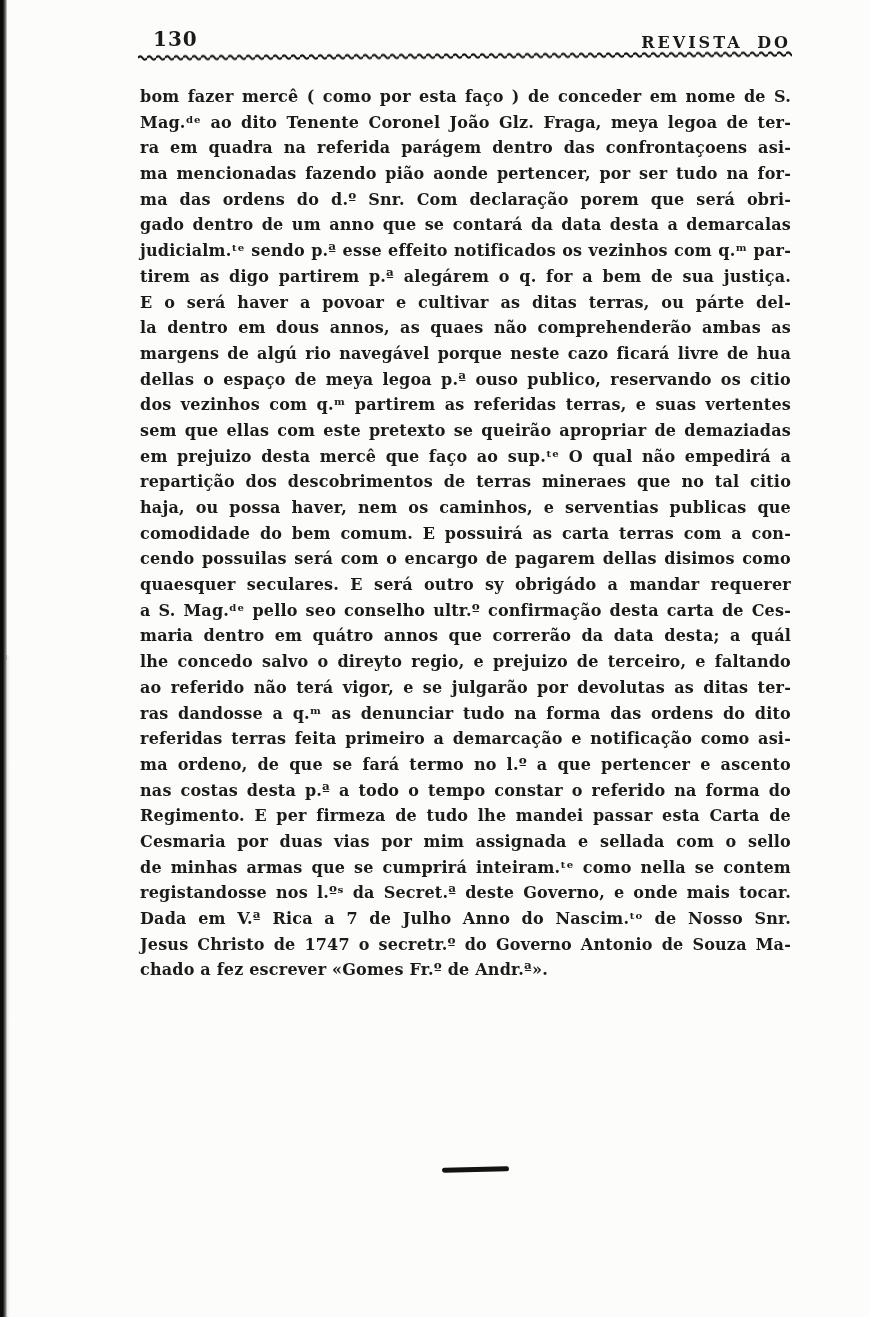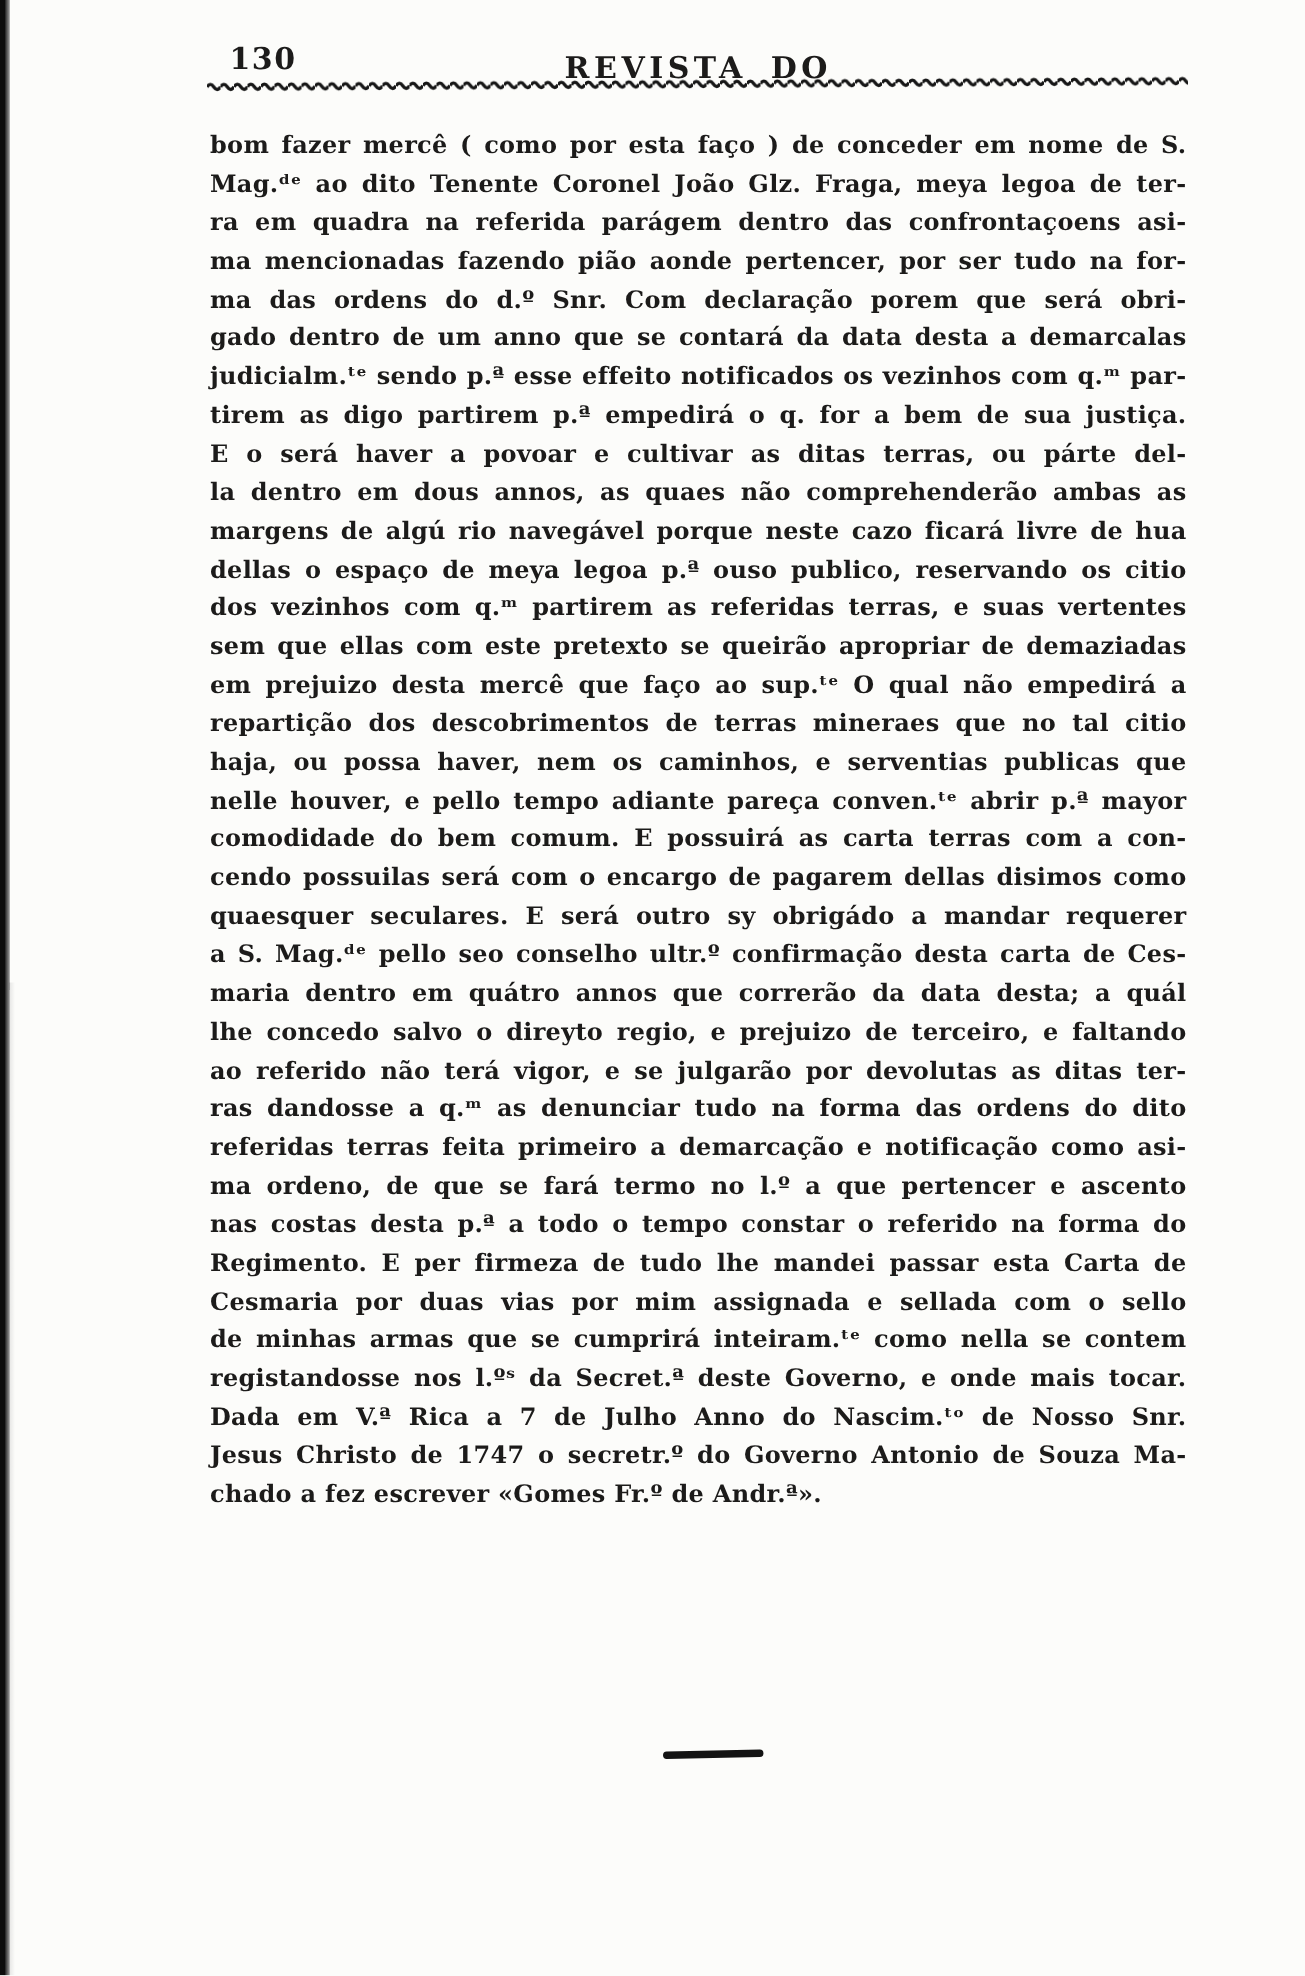--- a/index.html
+++ b/index.html
@@ -33,22 +33,22 @@
     top: 27px;
     font-size: 20px;
     font-weight: 700;
     letter-spacing: 1px;
   }
   #running-title {
     position: absolute;
     left: 140px;
     top: 33px;
     width: 651px;
-    text-align: center;
-    font-size: 20px;
+    text-align: right;
+    font-size: 16px;
     font-weight: 700;
     letter-spacing: 3px;
     word-spacing: 6px;
   }
   #header-rule {
     position: absolute;
     left: 138px;
     top: 51px;
     width: 654px;
     height: 9px;
@@ -107,31 +107,30 @@
   </svg>
 
   <div id="body-text">
       <div class="text-line">bom fazer mercê ( como por esta faço ) de conceder em nome de S.</div>
       <div class="text-line">Mag.ᵈᵉ ao dito Tenente Coronel João Glz. Fraga, meya legoa de ter-</div>
       <div class="text-line">ra em quadra na referida parágem dentro das confrontaçoens asi-</div>
       <div class="text-line">ma mencionadas fazendo pião aonde pertencer, por ser tudo na for-</div>
       <div class="text-line">ma das ordens do d.º Snr. Com declaração porem que será obri-</div>
       <div class="text-line">gado dentro de um anno que se contará da data desta a demarcalas</div>
       <div class="text-line">judicialm.ᵗᵉ sendo p.ª esse effeito notificados os vezinhos com q.ᵐ par-</div>
-      <div class="text-line">tirem as digo partirem p.ª empedirá o q. for a bem de sua justiça.</div>
+      <div class="text-line">tirem as digo partirem p.ª alegárem o q. for a bem de sua justiça.</div>
       <div class="text-line">E o será haver a povoar e cultivar as ditas terras, ou párte del-</div>
       <div class="text-line">la dentro em dous annos, as quaes não comprehenderão ambas as</div>
       <div class="text-line">margens de algú rio navegável porque neste cazo ficará livre de hua</div>
       <div class="text-line">dellas o espaço de meya legoa p.ª ouso publico, reservando os citio</div>
       <div class="text-line">dos vezinhos com q.ᵐ partirem as referidas terras, e suas vertentes</div>
       <div class="text-line">sem que ellas com este pretexto se queirão apropriar de demaziadas</div>
       <div class="text-line">em prejuizo desta mercê que faço ao sup.ᵗᵉ O qual não empedirá a</div>
       <div class="text-line">repartição dos descobrimentos de terras mineraes que no tal citio</div>
       <div class="text-line">haja, ou possa haver, nem os caminhos, e serventias publicas que</div>
-      <div class="text-line">nelle houver, e pello tempo adiante pareça conven.ᵗᵉ abrir p.ª mayor</div>
       <div class="text-line">comodidade do bem comum.  E possuirá as carta terras com a con-</div>
       <div class="text-line">cendo possuilas será com o encargo de pagarem dellas disimos como</div>
       <div class="text-line">quaesquer seculares. E será outro sy obrigádo a mandar requerer</div>
       <div class="text-line">a S. Mag.ᵈᵉ pello seo conselho ultr.º confirmação desta carta de Ces-</div>
       <div class="text-line">maria dentro em quátro annos que correrão da data desta; a quál</div>
       <div class="text-line">lhe concedo salvo o direyto regio, e prejuizo de terceiro, e faltando</div>
       <div class="text-line">ao referido não terá vigor, e se julgarão por devolutas as ditas ter-</div>
       <div class="text-line">ras dandosse a q.ᵐ as denunciar tudo na forma das ordens do dito</div>
       <div class="text-line">referidas terras feita primeiro a demarcação e notificação como asi-</div>
       <div class="text-line">ma ordeno, de que se fará termo no l.º a que pertencer e ascento</div>

